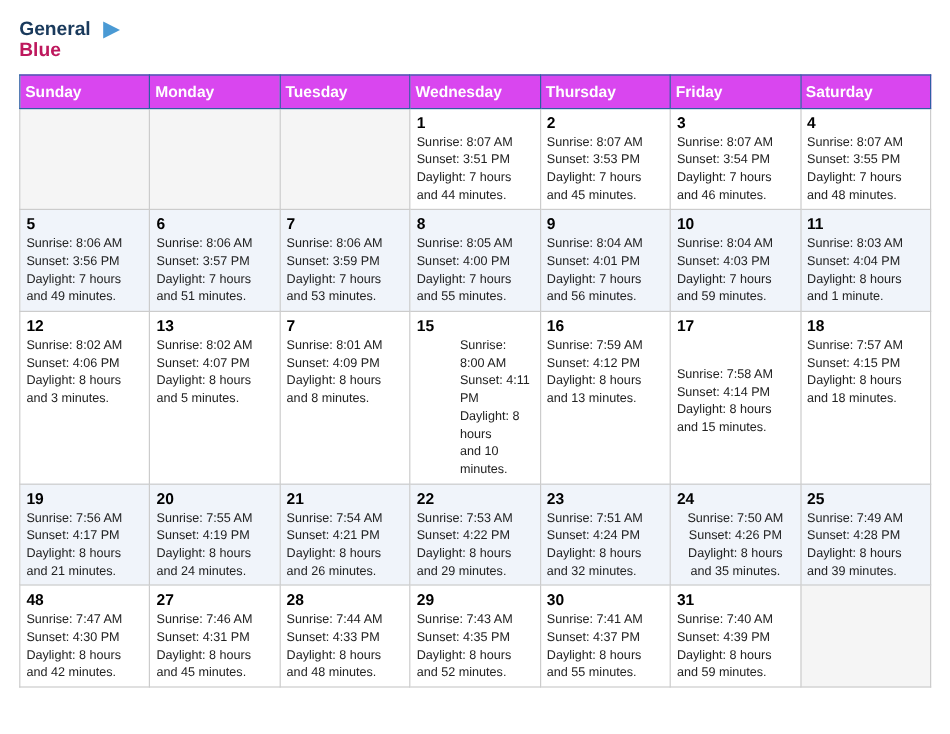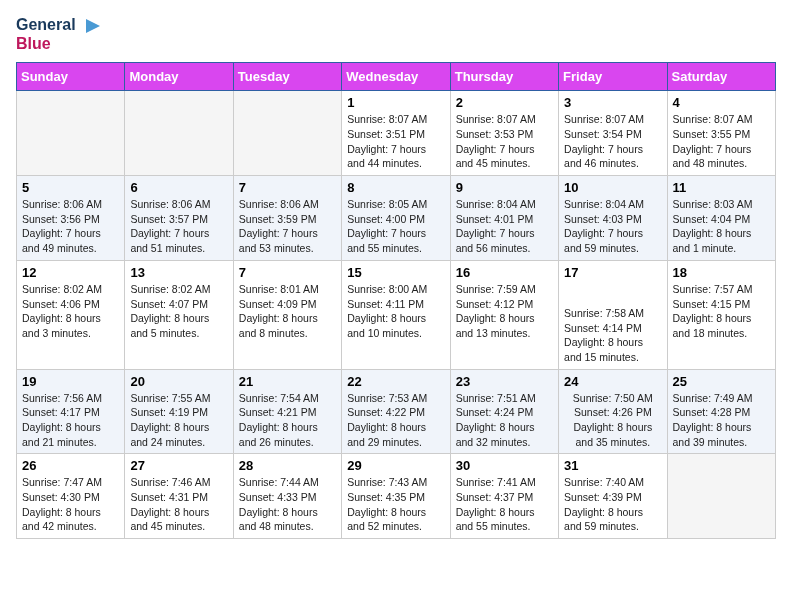--- a/index.html
+++ b/index.html
@@ -206,21 +206,21 @@
         </td>
         <td>
           <span class="day-num">7</span>
           <div class="cell-text" style="white-space: pre-line;">Sunrise: 8:01 AM
 Sunset: 4:09 PM
 Daylight: 8 hours
 and 8 minutes.</div>
         </td>
         <td>
           <span class="day-num">15</span>
-          <div class="cell-text" style="white-space: pre-line;">Sunrise: 8:00 AM
+          <div class="cell-text" style="white-space: pre-line; margin-left: 36px;">Sunrise: 8:00 AM
 Sunset: 4:11 PM
 Daylight: 8 hours
 and 10 minutes.</div>
         </td>
         <td>
           <span class="day-num">16</span>
           <div class="cell-text" style="white-space: pre-line;">Sunrise: 7:59 AM
 Sunset: 4:12 PM
 Daylight: 8 hours
 and 13 minutes.</div>
@@ -286,21 +286,21 @@
         <td>
           <span class="day-num">25</span>
           <div class="cell-text" style="white-space: pre-line;">Sunrise: 7:49 AM
 Sunset: 4:28 PM
 Daylight: 8 hours
 and 39 minutes.</div>
         </td>
       </tr>
       <tr>
         <td>
-          <span class="day-num">26</span>
+          <span class="day-num">48</span>
           <div class="cell-text" style="white-space: pre-line;">Sunrise: 7:47 AM
 Sunset: 4:30 PM
 Daylight: 8 hours
 and 42 minutes.</div>
         </td>
         <td>
           <span class="day-num">27</span>
           <div class="cell-text" style="white-space: pre-line;">Sunrise: 7:46 AM
 Sunset: 4:31 PM
 Daylight: 8 hours

